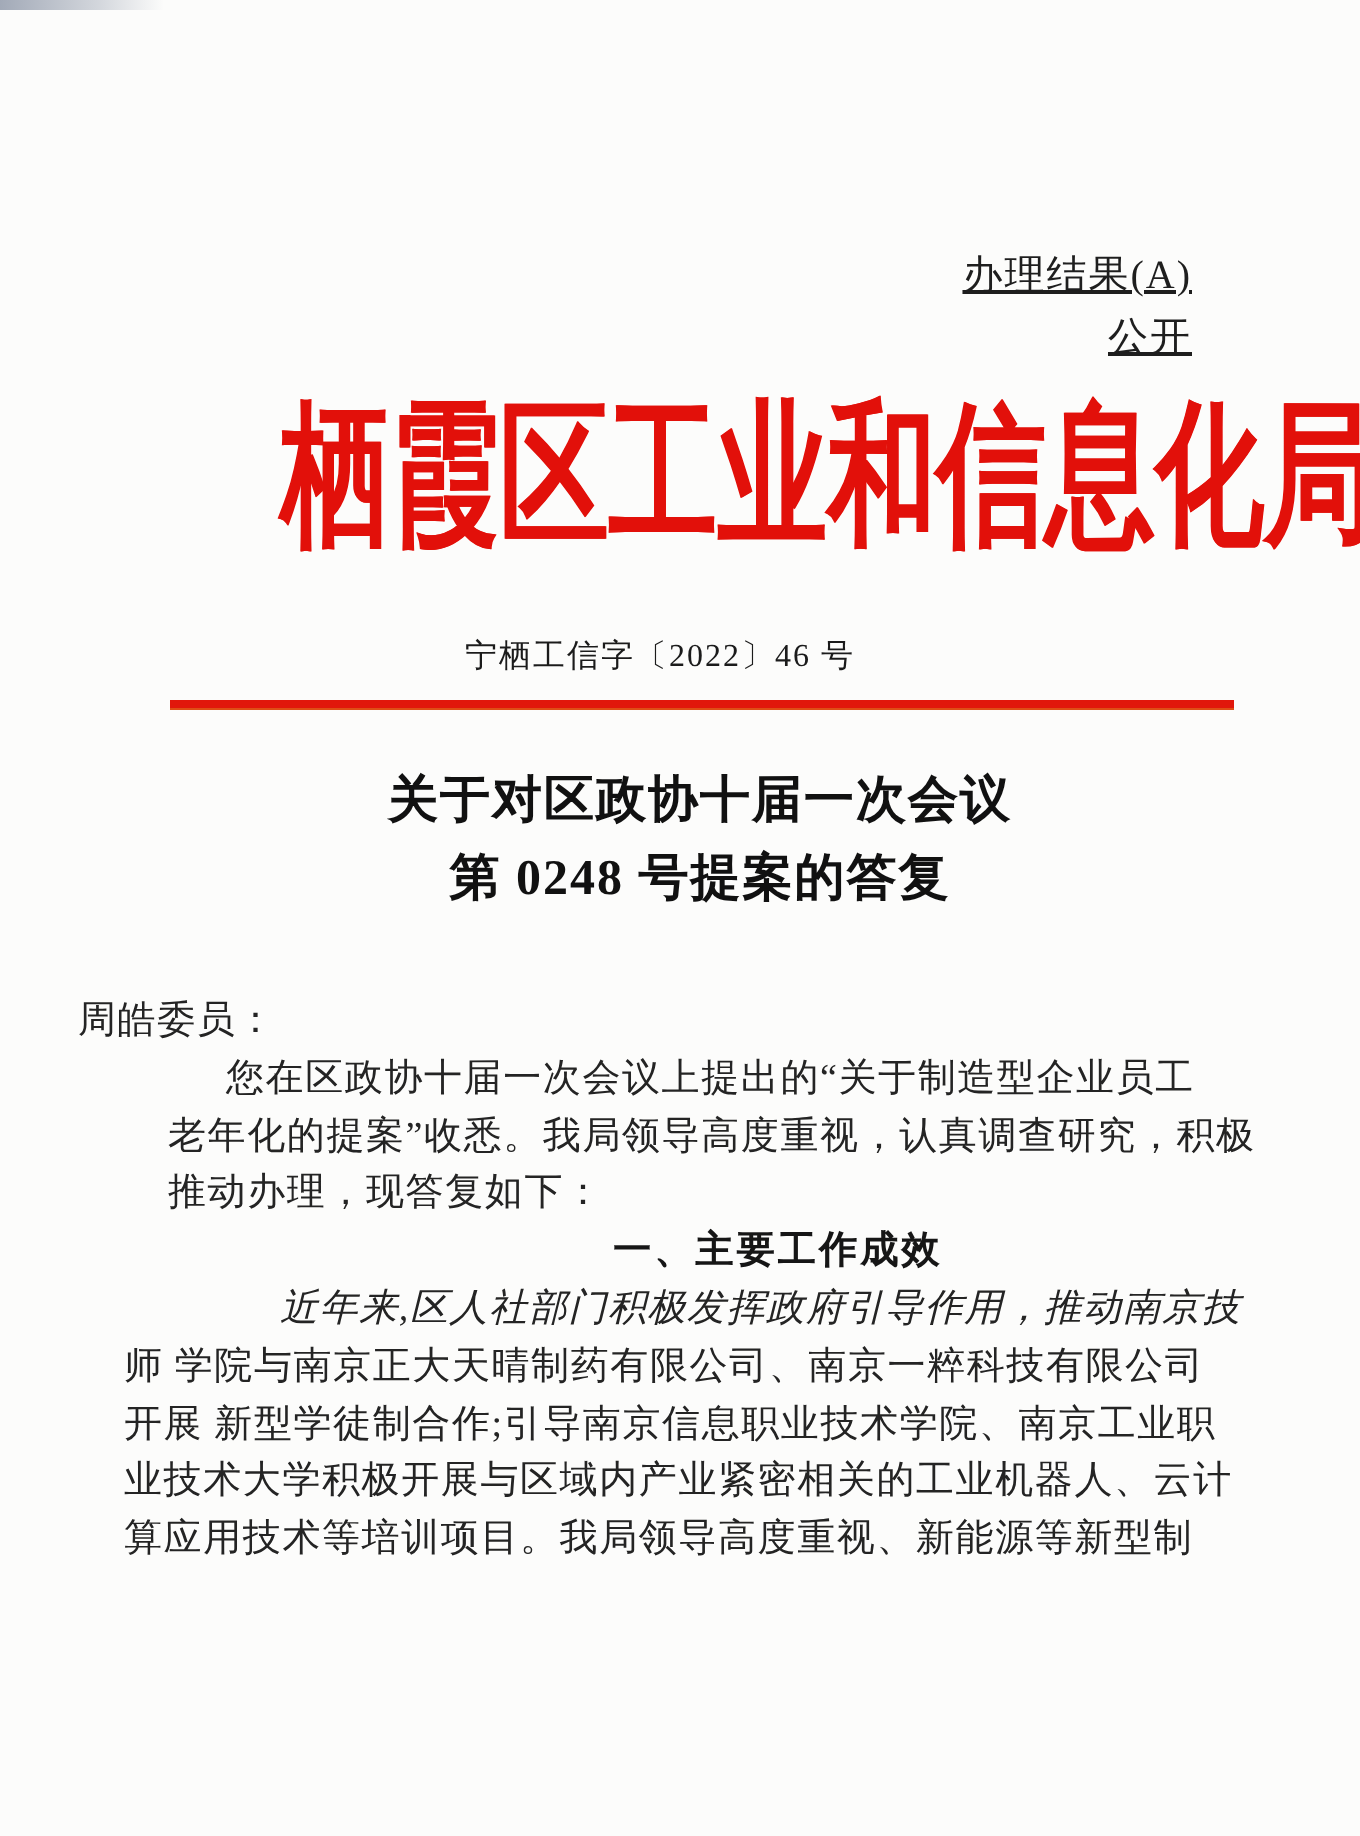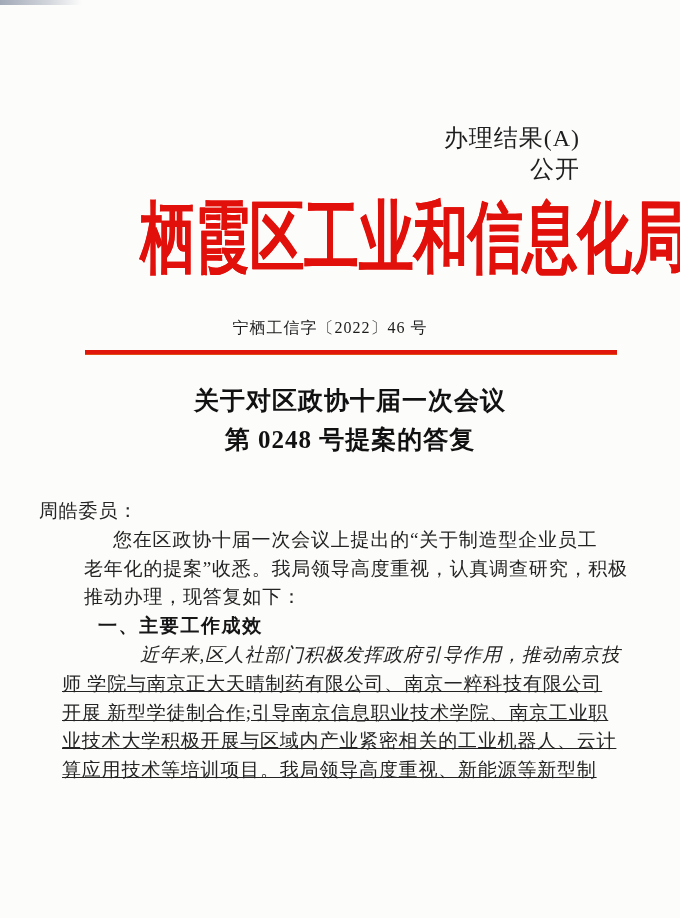--- a/index.html
+++ b/index.html
@@ -22,26 +22,27 @@
     position: absolute;
     top: 0;
     left: 0;
     width: 82px;
     height: 5px;
     background: linear-gradient(to right, rgba(88,102,128,0.55), rgba(88,102,128,0.25) 60%, rgba(88,102,128,0));
   }
   .meta-block {
     position: absolute;
     top: 123px;
-    right: 100px;
+    right: 84px;
     text-align: right;
-    font-size: 24px;
+    font-size: 20px;
     line-height: 31px;
     letter-spacing: 1px;
     color: #1e1e1e;
+    text-decoration: underline;
   }
   .masthead {
     position: absolute;
     top: 196px;
     left: 0;
     width: 680px;
     text-align: center;
     white-space: nowrap;
   }
   .masthead-text {
@@ -93,29 +94,30 @@
     left: 0;
     width: 680px;
     font-size: 19px;
     line-height: 28.8px;
     letter-spacing: 0.8px;
     color: #242424;
     white-space: nowrap;
   }
   .line { margin-left: 39px; }
   .line.cont { margin-left: 84px; }
-  .line.wide { margin-left: 62px; text-decoration: underline; }
+  .line.wide { margin-left: 62px; }
   .line.indent { margin-left: 113px; }
   .line.indent-lg { margin-left: 140px; font-style: italic; }
   .line.section-head {
     margin-left: 98px;
     font-weight: bold;
     letter-spacing: 1.6px;
     font-family: "Liberation Sans", "DejaVu Sans", sans-serif;
     color: #161616;
+    text-align: center;
   }
 </style>
 </head>
 <body>
 
 <div class="page">
 
   <div class="scan-smudge"></div>
 
   <div class="meta-block">

